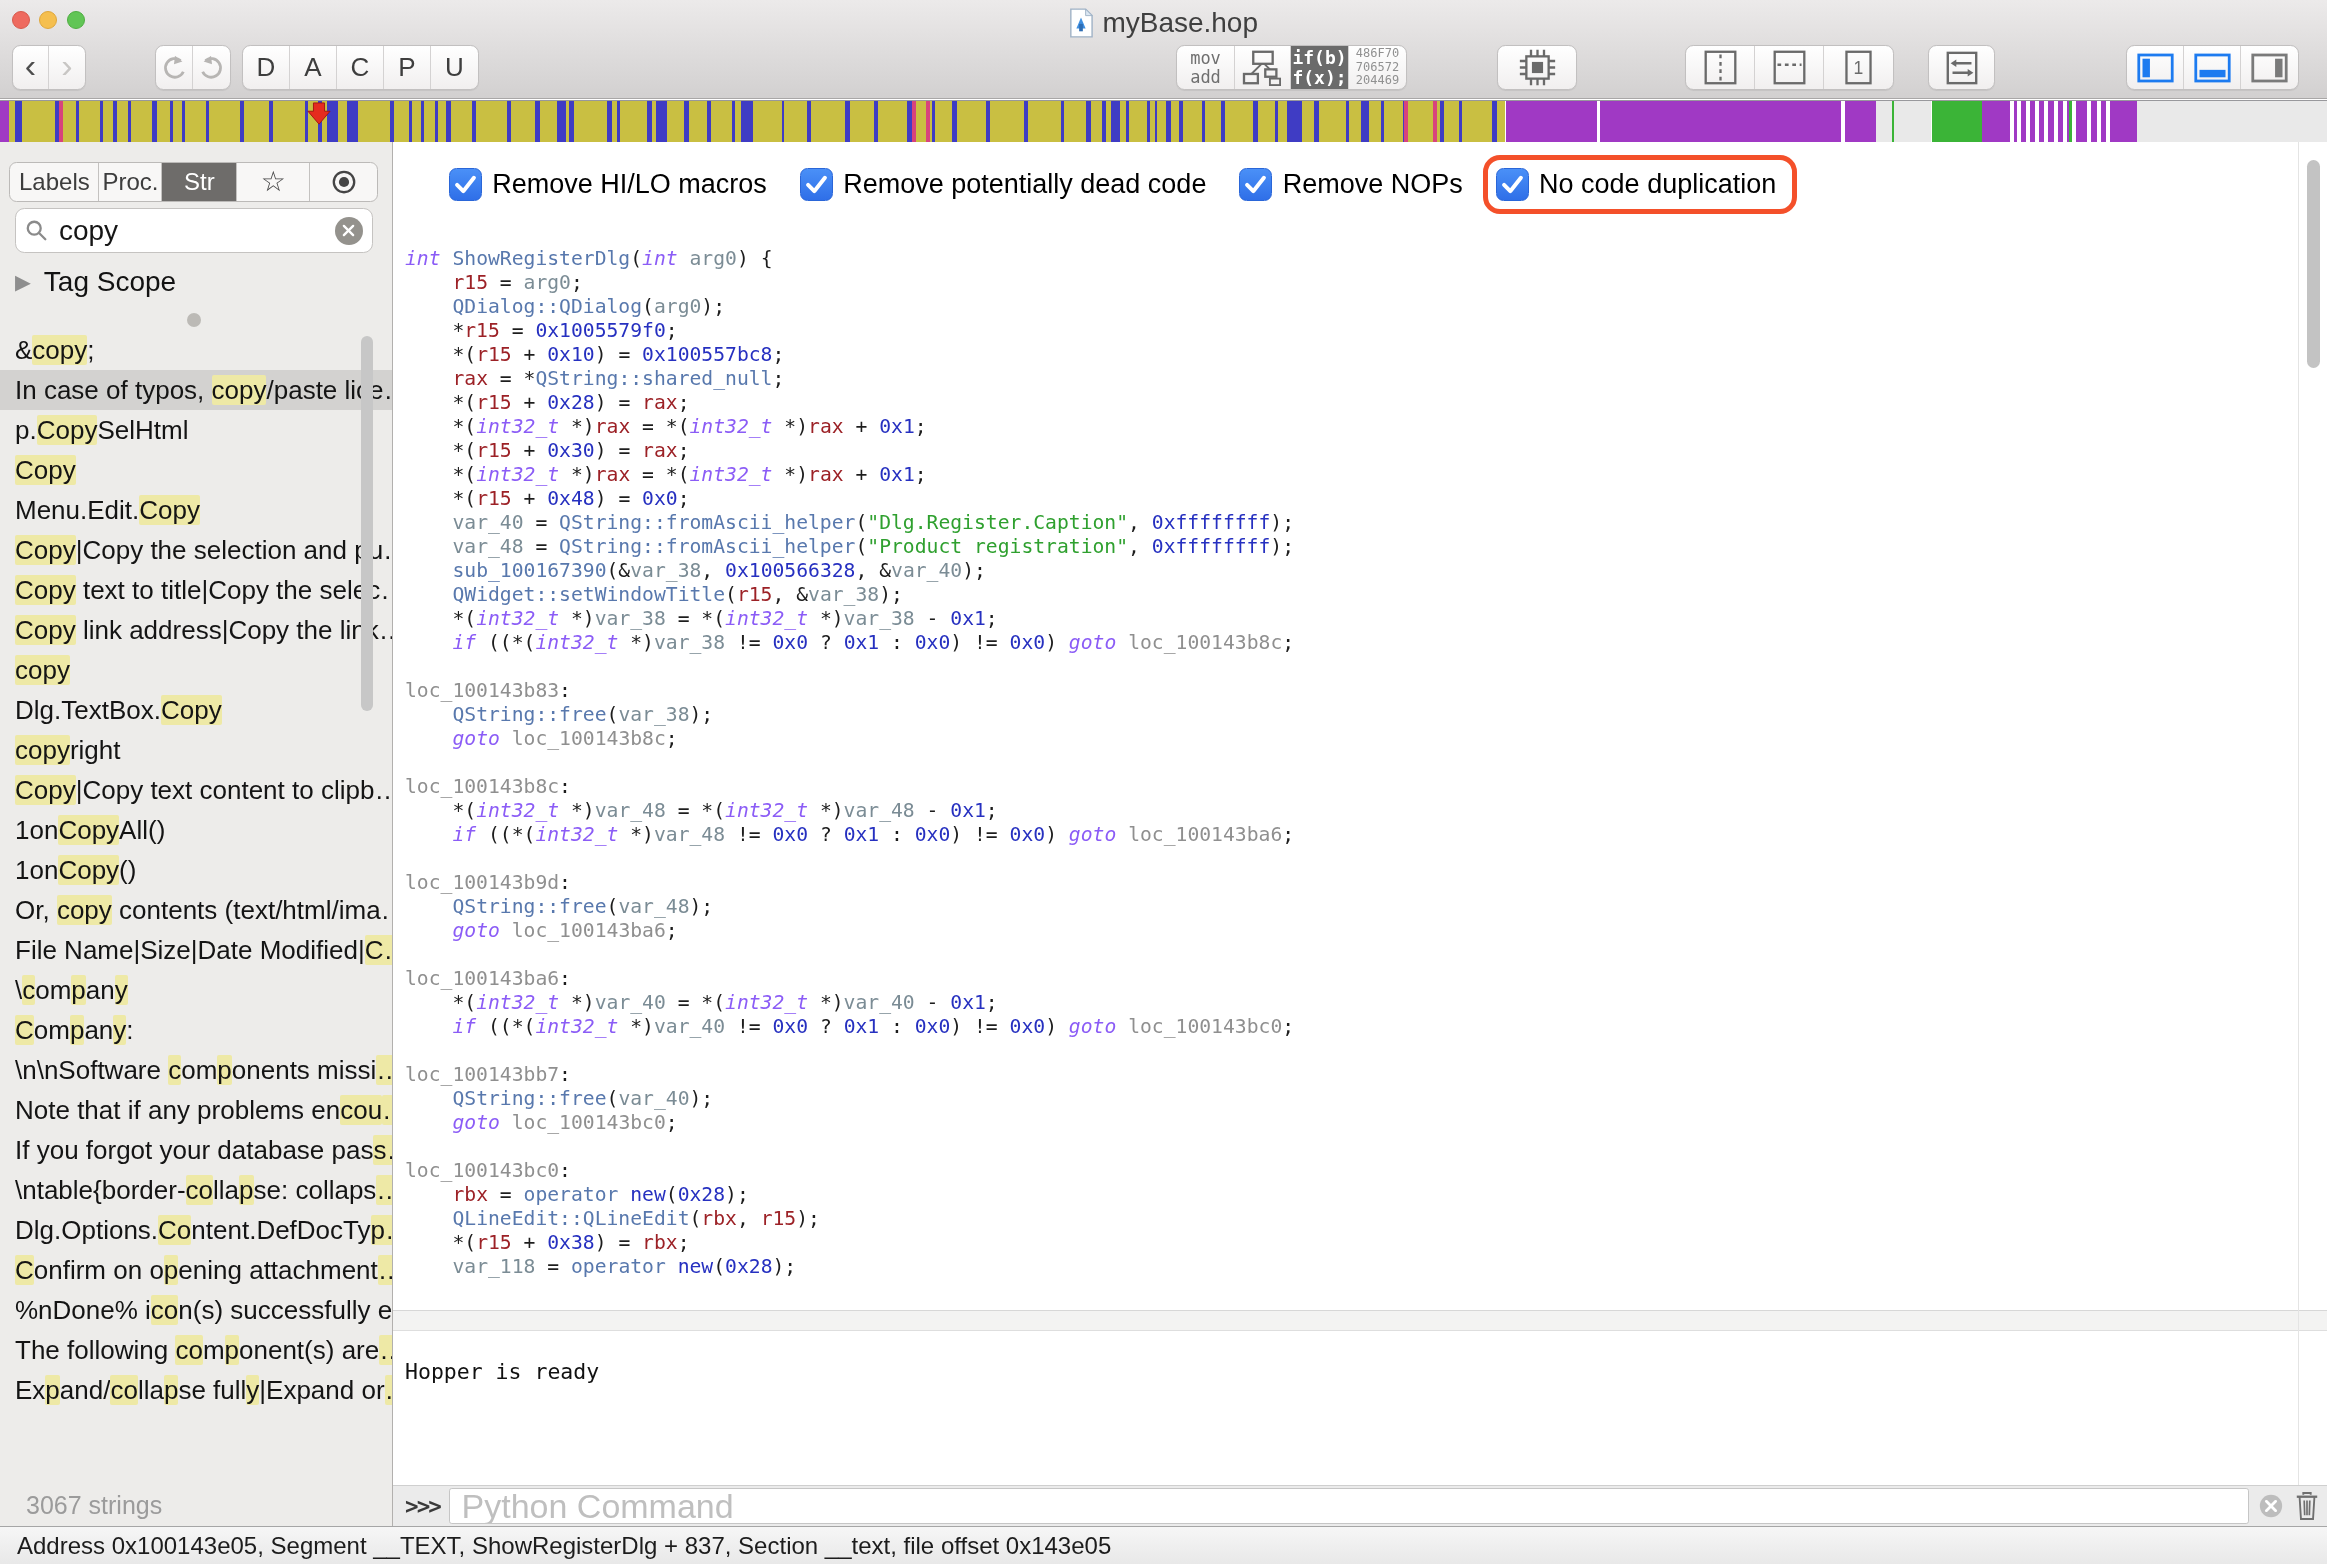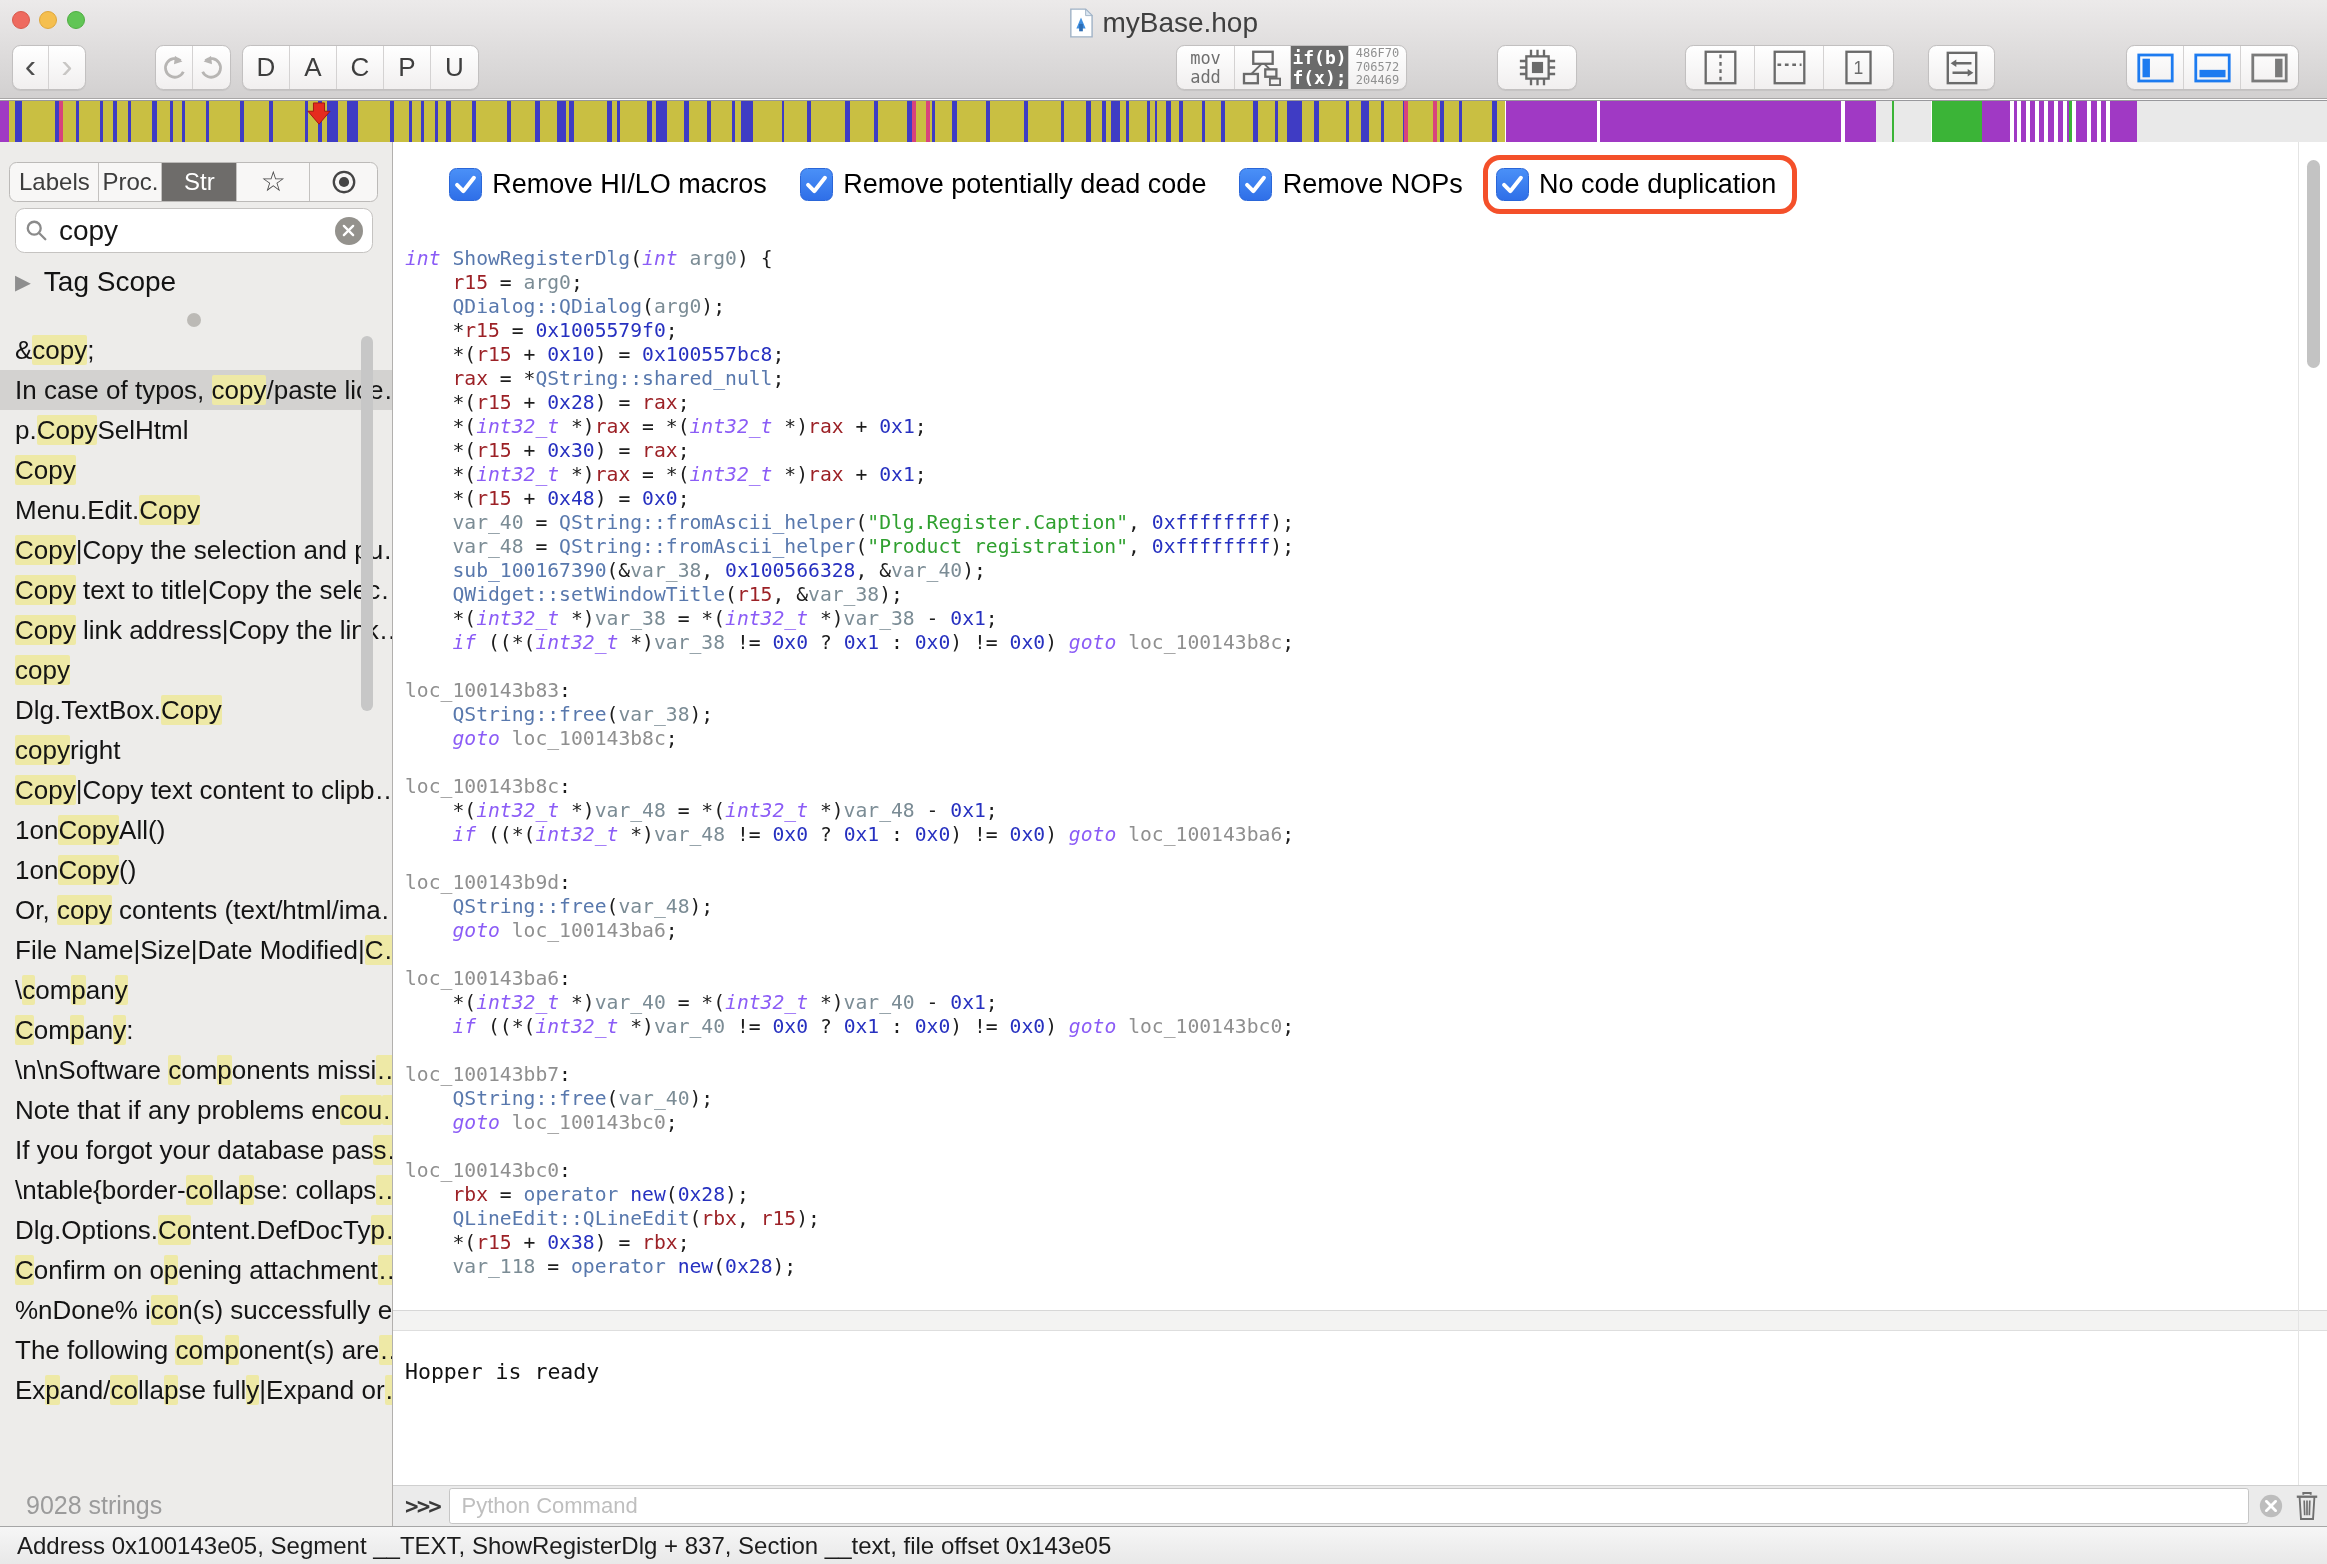--- a/index.html
+++ b/index.html
@@ -60,21 +60,21 @@
   .cb-label{margin-left:10.3px;font-size:27px;color:#000000;white-space:nowrap;}
   .cb-group.annotated::after{content:"";position:absolute;left:-13px;right:-20.6px;top:-13px;bottom:-13px;border:5.6px solid #f4502a;border-radius:17px;pointer-events:none;}
   .code-pane{position:absolute;left:12px;top:105px;font-family:"DejaVu Sans Mono",monospace;font-size:19.7px;line-height:24px;white-space:pre;}
   .code-line{height:24px;}
   .tok-k{color:#8b5cf6;font-style:italic;}.tok-f{color:#5878ad;}.tok-r{color:#9c2126;}.tok-n{color:#2630c0;}
   .tok-s{color:#2fa02f;}.tok-v{color:#7b8c95;}.tok-l{color:#8f8f8f;}.tok-p{color:#1d1d1d;}
   .console-divider{position:absolute;left:0;right:0;top:1168px;height:20.6px;background:#f3f3f2;border-top:0.9px solid #d7d7d7;border-bottom:0.9px solid #dedede;box-sizing:border-box;}
   .console-text{position:absolute;left:12px;top:1217px;font-family:"DejaVu Sans Mono",monospace;font-size:21.5px;color:#111111;}
   .python-row{position:absolute;left:0;right:0;bottom:0;height:41px;background:#ebebeb;border-top:0.9px solid #cfcfcf;display:flex;align-items:center;box-sizing:border-box;padding:0 7.5px 0 12px;gap:9.4px;}
   .py-prompt{font-family:"DejaVu Sans Mono",monospace;font-size:22.5px;font-weight:bold;color:#3a3a3a;letter-spacing:-1.9px;flex:0 0 auto;}
-  .python-row input{flex:1;height:34px;background:#ffffff;border:0.9px solid #c6c6c6;border-radius:2.8px;font-size:22px;font-family:"Liberation Sans",sans-serif;color:#222;padding:0 11.2px;min-width:0;}
+  .python-row input{flex:1;height:34px;background:#ffffff;border:0.9px solid #c6c6c6;border-radius:2.8px;font-size:34px;font-family:"Liberation Sans",sans-serif;color:#222;padding:0 11.2px;min-width:0;}
   .python-row input::placeholder{color:#bfbfbf;}
   .track-line{position:absolute;right:28px;top:0;bottom:41px;border-left:0.9px solid #e4e4e4;}
   .main-scroll{position:absolute;right:7.5px;top:18px;width:13px;height:208px;border-radius:6.6px;background:#c3c3c3;}
 
   
   .statusbar{position:absolute;left:0;bottom:0;width:100%;height:39px;background:linear-gradient(#f6f6f6,#e8e8e8);border-top:0.9px solid #a6a6a6;box-sizing:border-box;display:flex;align-items:center;}
   .statusbar span{margin-left:17px;font-size:24px;color:#1c1c1c;}
   svg{display:block;}
 </style>
 </head>
@@ -418,21 +418,21 @@
         <div class="list-item"><span>Note that if any problems en</span><span class="hl">cou</span><span class="hl">…</span></div>
         <div class="list-item"><span>If you forgot your database pas</span><span class="hl">s…</span></div>
         <div class="list-item"><span>\ntable{border-</span><span class="hl">co</span><span>lla</span><span class="hl">p</span><span>se: collaps</span><span class="hl">…</span></div>
         <div class="list-item"><span>Dlg.Options.</span><span class="hl">Co</span><span>ntent.DefDocTy</span><span class="hl">p…</span></div>
         <div class="list-item"><span class="hl">C</span><span>onfirm on o</span><span class="hl">p</span><span>ening attachment</span><span class="hl">…</span></div>
         <div class="list-item"><span>%nDone% i</span><span class="hl">co</span><span>n(s) successfully e</span></div>
         <div class="list-item"><span>The following </span><span class="hl">co</span><span>m</span><span class="hl">p</span><span>onent(s) are</span><span class="hl">…</span></div>
         <div class="list-item"><span>Ex</span><span class="hl">p</span><span>and/</span><span class="hl">co</span><span>lla</span><span class="hl">p</span><span>se full</span><span class="hl">y</span><span>|Expand or</span><span class="hl">…</span></div>
       </div>
 
-    <div class="strcount">9028 strings</div>
+    <div class="strcount">3067 strings</div>
     <div class="side-scroll"></div>
   </div>
 
   <div class="main">
     <div class="checkbox-row">
         <div class="cb-group">
           <span class="cb-box">
             <svg viewBox="0 0 35 35">
               <polyline points="8,18 15,25 27,10"></polyline>
             </svg>

